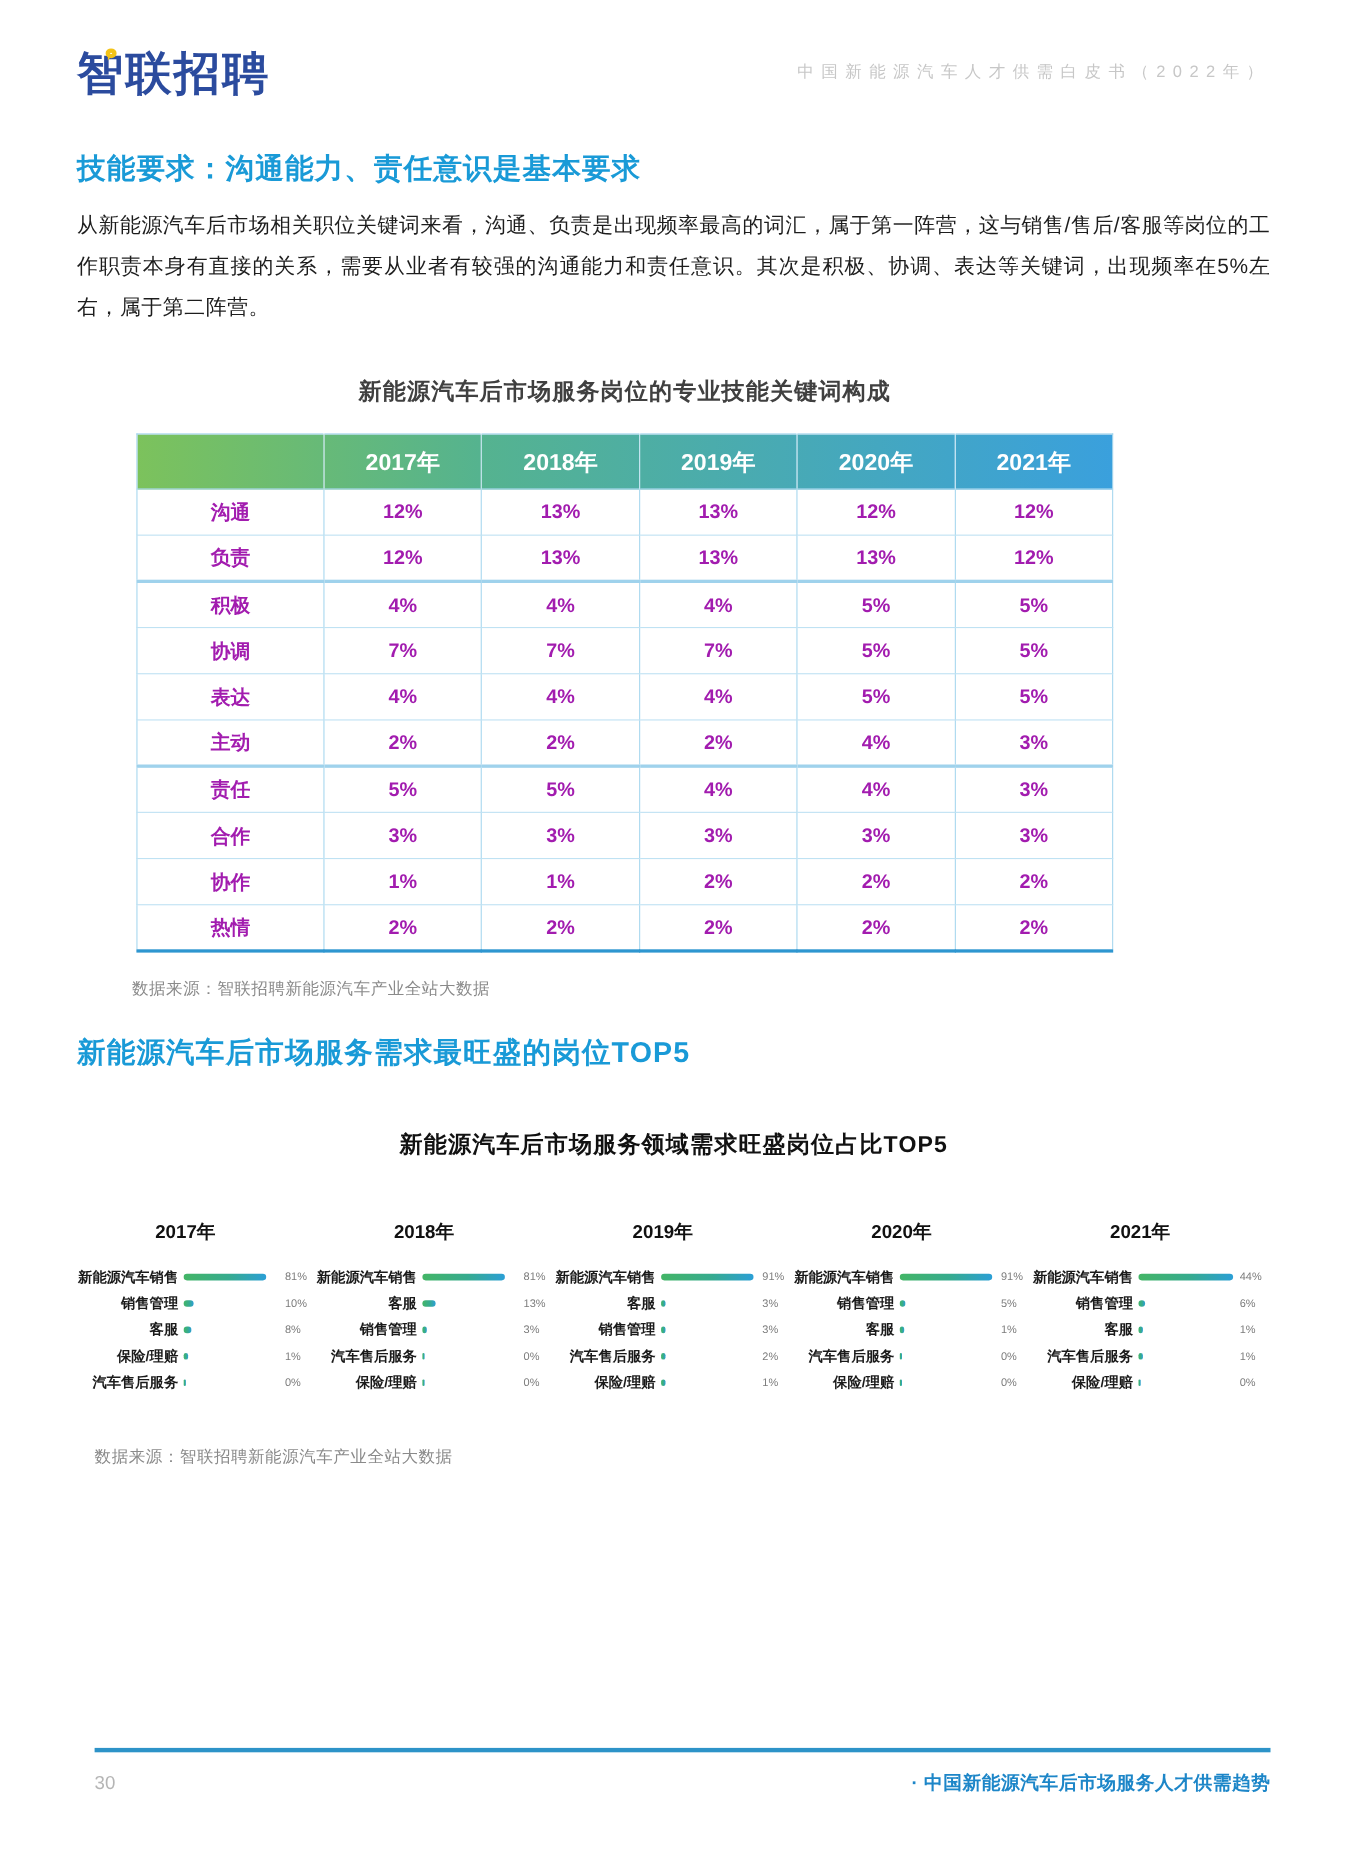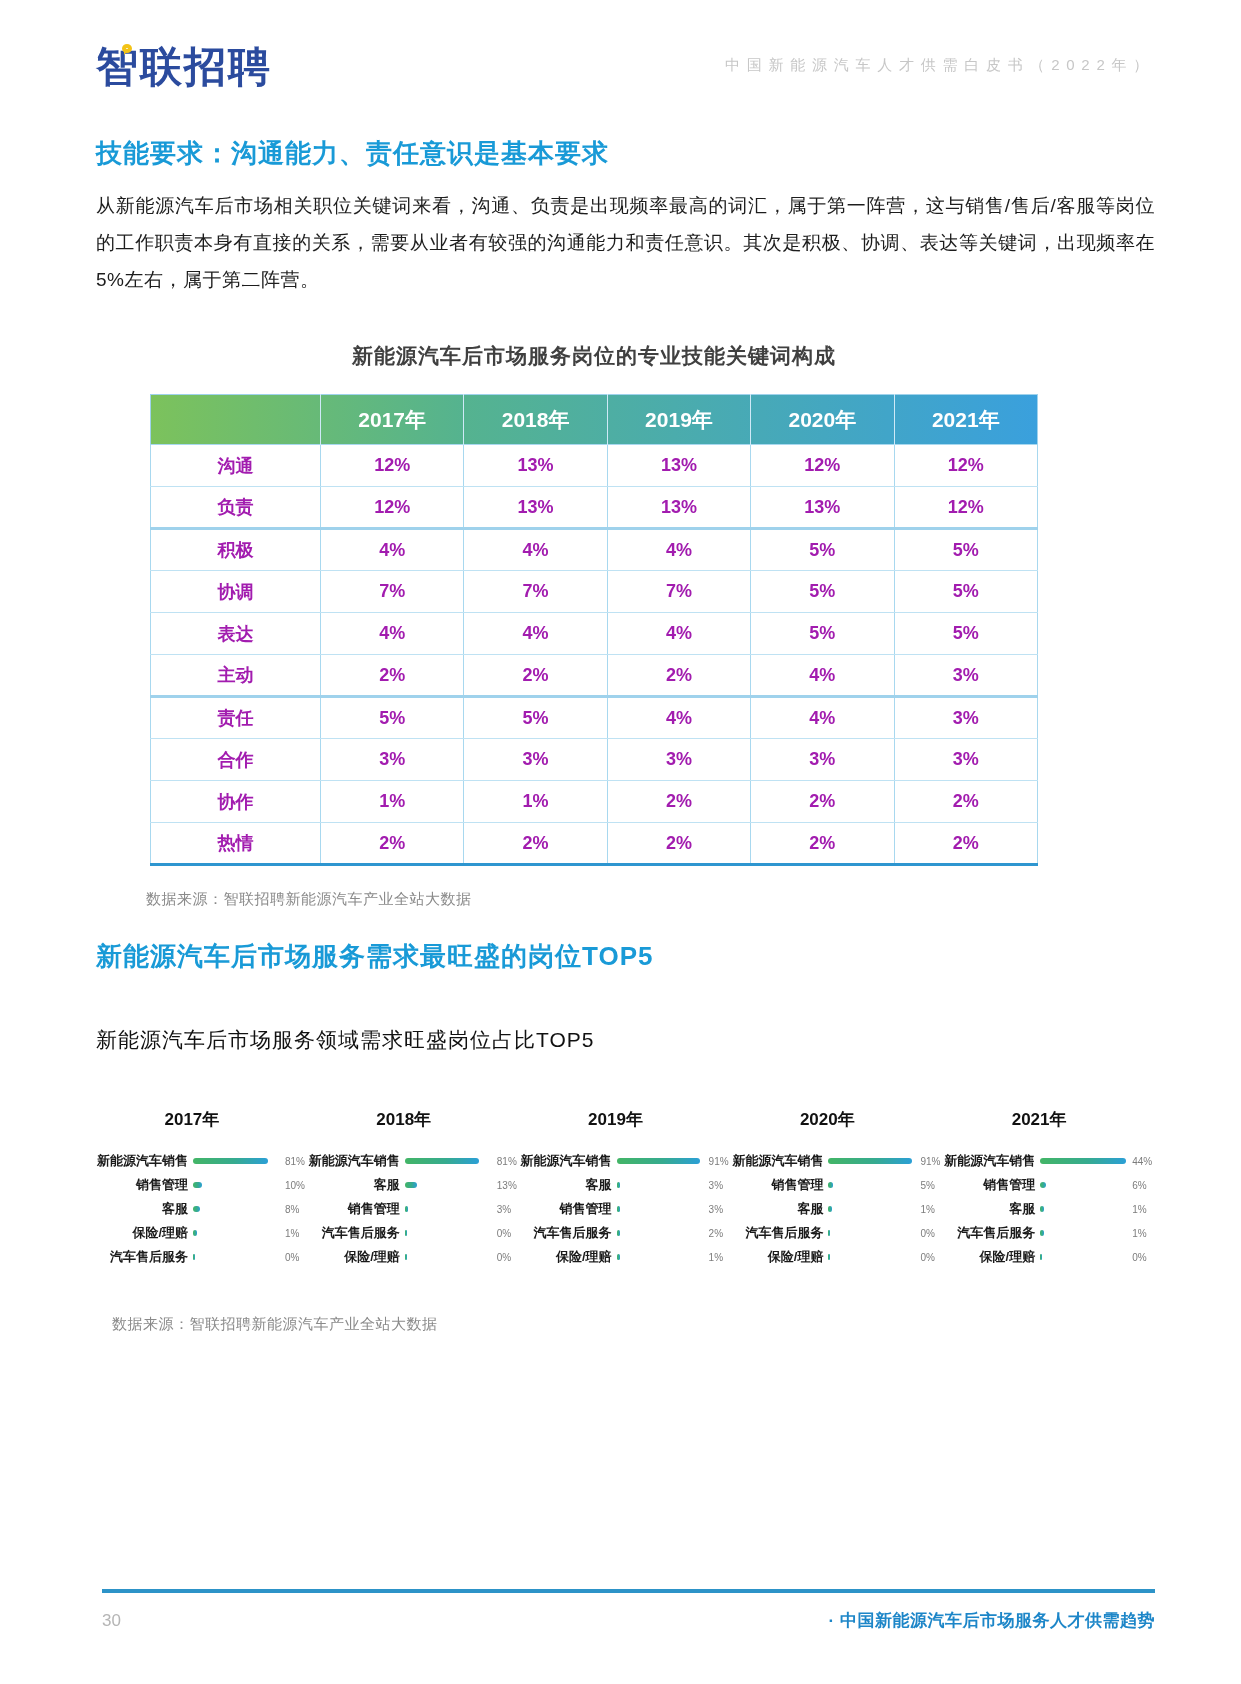--- a/index.html
+++ b/index.html
@@ -4,21 +4,21 @@
 <style>
   * { margin: 0; padding: 0; box-sizing: border-box; }
   html, body { background: #ffffff; }
   body { font-family: "Liberation Sans", "DejaVu Sans", sans-serif; color: #1c1c1c; }
   .page {
     position: relative;
     width: 1241px;
     height: 1684px;
     margin: 0 auto;
     background: #ffffff;
-    padding: 42px 86px 0 96px;
+    padding: 42px 86px 0 70px;
     overflow: hidden;
   }
 
   
   .header { display: flex; justify-content: space-between; align-items: flex-start; height: 64px; }
   .logo { position: relative; display: inline-block; }
   .logo-text {
     font-size: 42px; font-weight: 800; color: #2b4b9e; letter-spacing: 2px;
     position: relative; z-index: 1; line-height: 1.2;
   }
@@ -65,39 +65,39 @@
   table.kw tbody tr { height: 42px; }
   table.kw tbody td {
     text-align: center; font-size: 18px; font-weight: 700; color: #a21caf;
     border: 1px solid #a8d8ef; border-bottom-color: #bfe2f3;
   }
   table.kw tbody tr.group-sep td { border-top: 3px solid #9fd2ec; }
   .table-source, .chart-source { font-size: 15px; color: #8a8a8a; letter-spacing: 0.5px; }
   .table-source { margin-top: 24px; margin-left: 50px; }
 
   
-  .chart-title { margin-top: 52px; font-size: 21px; font-weight: 400; color: #111; letter-spacing: 1px; }
+  .chart-title { margin-top: 52px; text-align: center; font-size: 21px; font-weight: 700; color: #111; letter-spacing: 1px; }
   .top5-chart { margin-top: 54px; display: flex; }
   .panel { flex: 1 1 0; }
   .panel-year { font-size: 17px; font-weight: 800; color: #111; text-align: center; margin-bottom: 18px; padding-right: 20px; }
   .bar-row { display: flex; align-items: center; height: 24px; }
   .bar-label {
     width: 92px; text-align: right; font-size: 13px; font-weight: 700; color: #1a1a1a;
     white-space: nowrap; flex: 0 0 auto;
   }
   .bar-track { width: 88px; margin-left: 5px; flex: 0 0 auto; }
   .bar {
     height: 6px; border-radius: 3px;
     background: linear-gradient(90deg, #43b566 0%, #36ab8f 55%, #2b9fd6 100%);
   }
   .bar-pct { margin-left: 4px; font-size: 10px; color: #7c7c7c; flex: 0 0 auto; }
   .chart-source { margin-top: 46px; margin-left: 16px; }
 
   
-  .footer { position: absolute; left: 102px; right: 86px; top: 1589px; }
+  .footer { position: absolute; left: 86px; right: 86px; top: 1589px; }
   .footer-rule { height: 4px; background: #2d93c8; }
   .footer-row { display: flex; justify-content: space-between; align-items: center; margin-top: 16px; }
   .page-number { font-size: 17px; color: #b5b5b5; }
   .footer-title { font-size: 17px; font-weight: 800; color: #1d86c8; letter-spacing: 0.5px; }
 </style>
 </head>
 <body>
 
 <div class="page">
 

